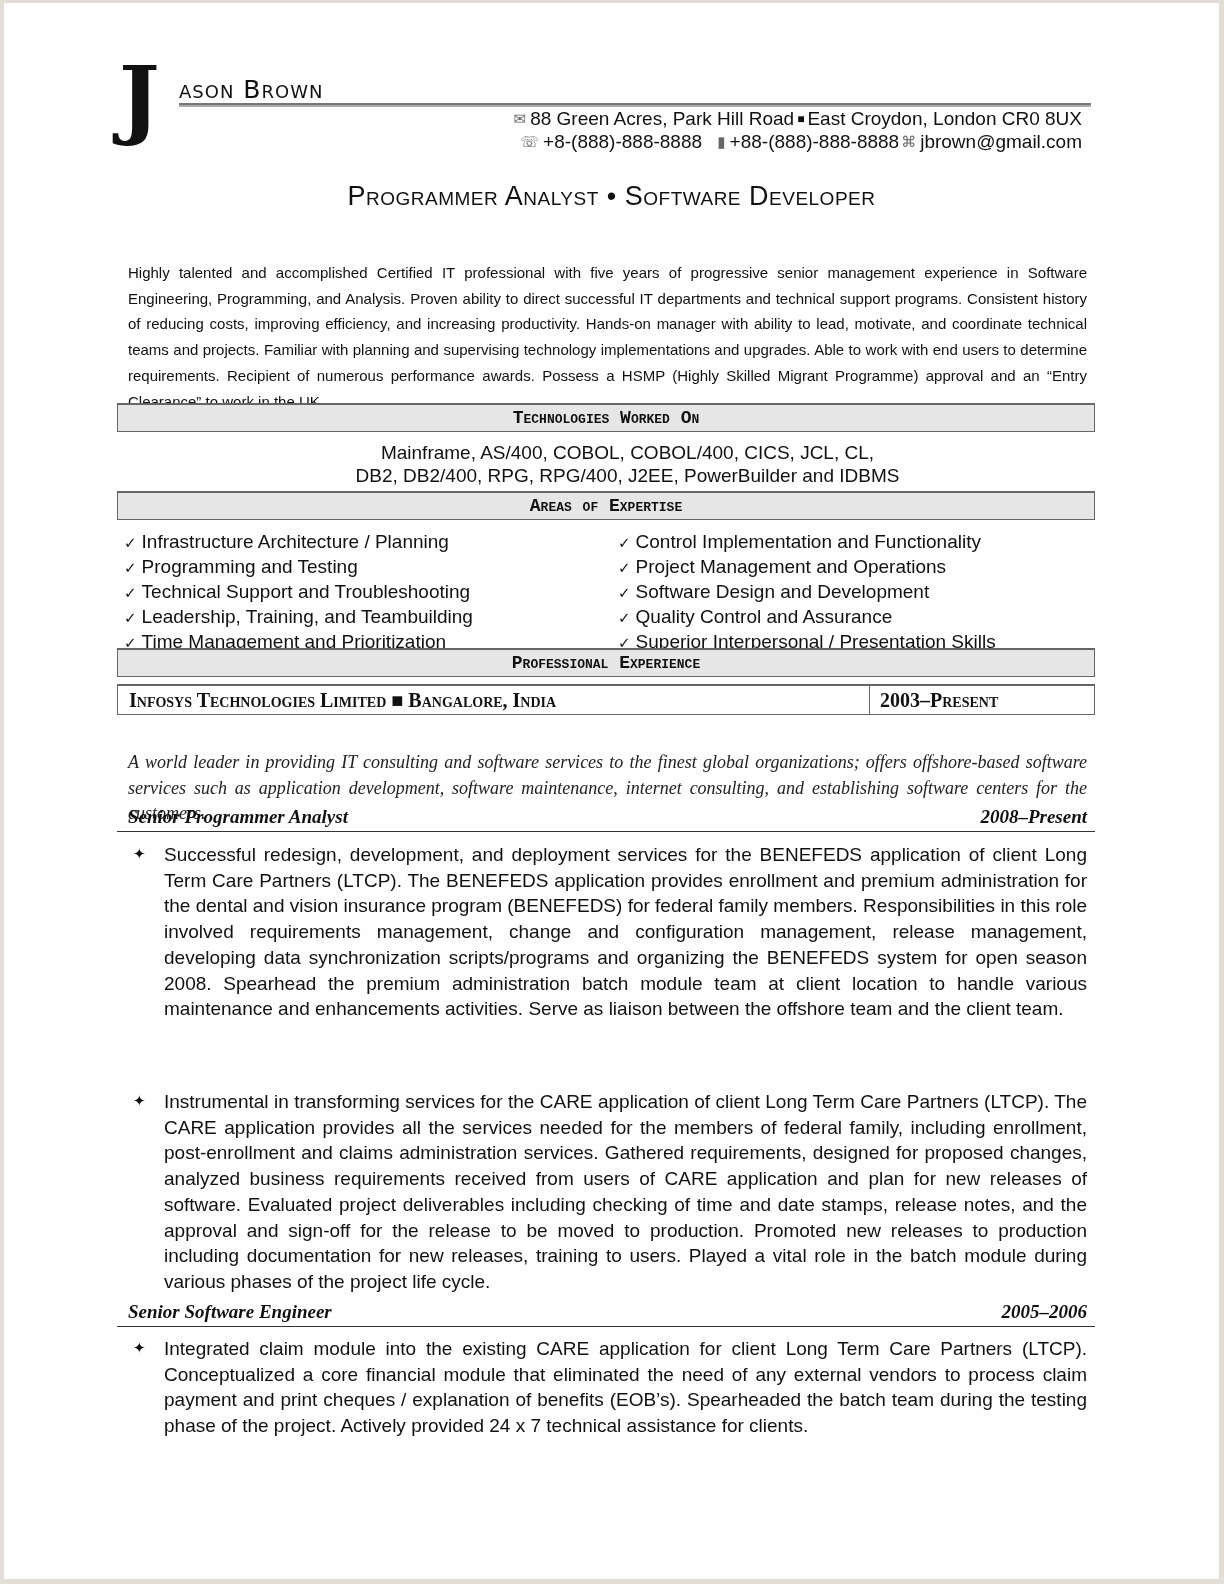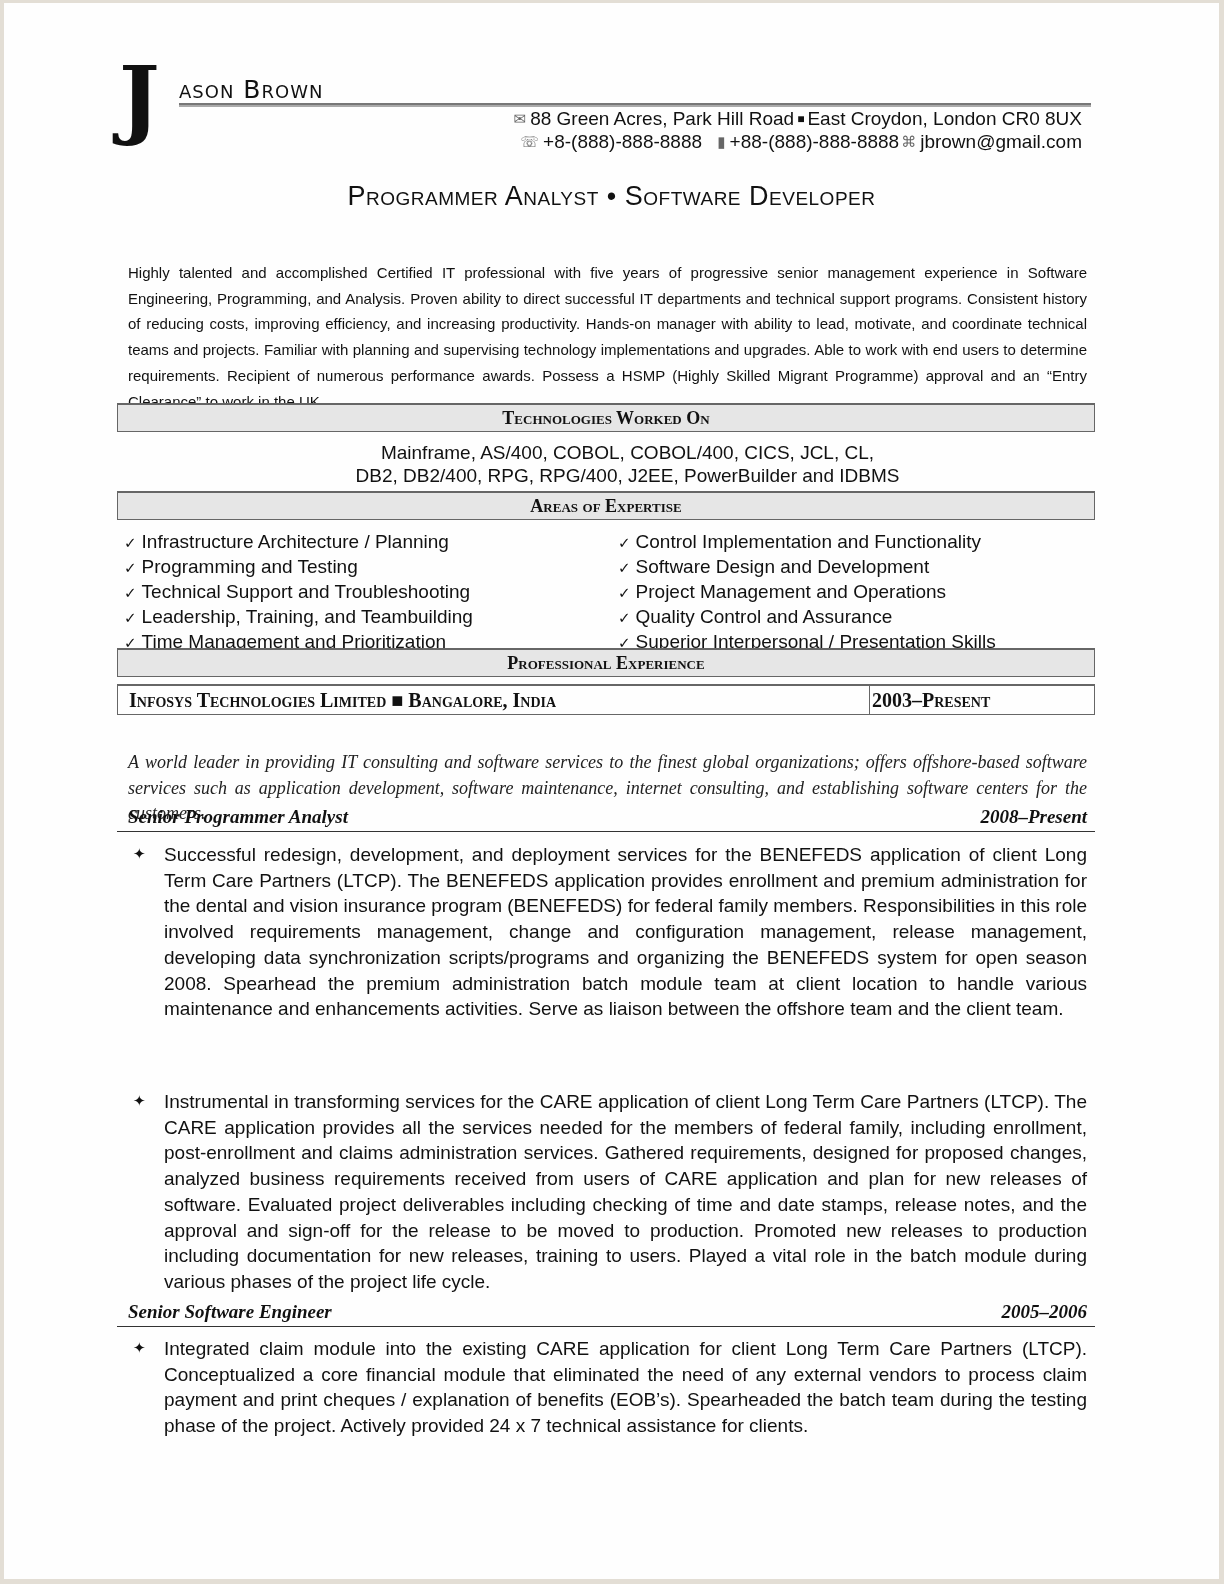--- a/index.html
+++ b/index.html
@@ -41,21 +41,21 @@
 
   .summary {
     position: absolute; left: 124px; width: 959px; top: 217px;
     font-family: "Liberation Sans", sans-serif; font-size: 15px; line-height: 25.7px;
     text-align: justify; color: #111; margin-top: 40px;
   }
 
   .section-bar {
     position: absolute; left: 113px; width: 978px; height: 29px;
     background: #e6e6e6; border: 1.5px solid #666; border-top-width: 2px;
-    text-align: center; font-family: Liberation Serif, serif; font-weight: bold;
+    text-align: center; font-family: Liberation Mono, monospace; font-weight: bold;
     font-size: 18px; line-height: 26px; font-variant: small-caps; color: #111;
   }
 
   .tech {
     position: absolute; left: 0; width: 1215px; top: 438px; text-align: center;
     font-family: "Liberation Sans", sans-serif; font-size: 19px; line-height: 23px; color: #111; margin-left: 16px;
   }
 
   .exp-col { position: absolute; top: 527px; font-family: "Liberation Sans", sans-serif;
     font-size: 19px; line-height: 23px; color: #111; }
@@ -63,21 +63,21 @@
   .exp-col.c2 { left: 614px; }
   .check { font-family: "DejaVu Sans", sans-serif; font-size: 15px; margin-right: 5px; }
 
   .company-row {
     position: absolute; left: 113px; width: 978px; top: 681px; height: 31px;
     border: 1.5px solid #666; border-top-width: 2px; display: flex;
     font-family: "Liberation Serif", serif; font-weight: bold; font-size: 20px;
     font-variant: small-caps; color: #111;
   }
   .company-name { flex: 1; padding-left: 11px; line-height: 28px; }
-  .company-dates { width: 225px; border-left: 1.5px solid #666; padding-left: 2px; line-height: 28px; margin-left: 31px; }
+  .company-dates { width: 225px; border-left: 1.5px solid #666; padding-left: 10px; line-height: 28px; margin-left: 31px; }
 
   .company-desc {
     position: absolute; left: 124px; width: 959px; top: 716px;
     font-family: "Liberation Serif", serif; font-style: italic; font-size: 18px;
     line-height: 25.5px; text-align: justify; color: #222; margin-top: 31px;
   }
 
   .role-head {
     position: absolute; left: 113px; width: 978px; height: 26px;
     border-bottom: 1.5px solid #333;
@@ -122,22 +122,22 @@
   <div class="section-bar" style="top:488px">Areas of Expertise</div>
   <div class="exp-col c1">
     <div><span class="check">✓</span><span>Infrastructure Architecture / Planning</span></div>
     <div><span class="check">✓</span><span>Programming and Testing</span></div>
     <div><span class="check">✓</span><span>Technical Support and Troubleshooting</span></div>
     <div><span class="check">✓</span><span>Leadership, Training, and Teambuilding</span></div>
     <div><span class="check">✓</span><span>Time Management and Prioritization</span></div>
   </div>
   <div class="exp-col c2">
     <div><span class="check">✓</span><span>Control Implementation and Functionality</span></div>
+    <div><span class="check">✓</span><span>Project Management and Operations</span></div>
     <div><span class="check">✓</span><span>Software Design and Development</span></div>
-    <div><span class="check">✓</span><span>Project Management and Operations</span></div>
     <div><span class="check">✓</span><span>Quality Control and Assurance</span></div>
     <div><span class="check">✓</span><span>Superior Interpersonal / Presentation Skills</span></div>
   </div>
 
   <div class="section-bar" style="top:645px">Professional Experience</div>
 
   <div class="company-row">
     <div class="company-name">Infosys Technologies Limited ■ Bangalore, India</div>
     <div class="company-dates">2003–Present</div>
   </div>

